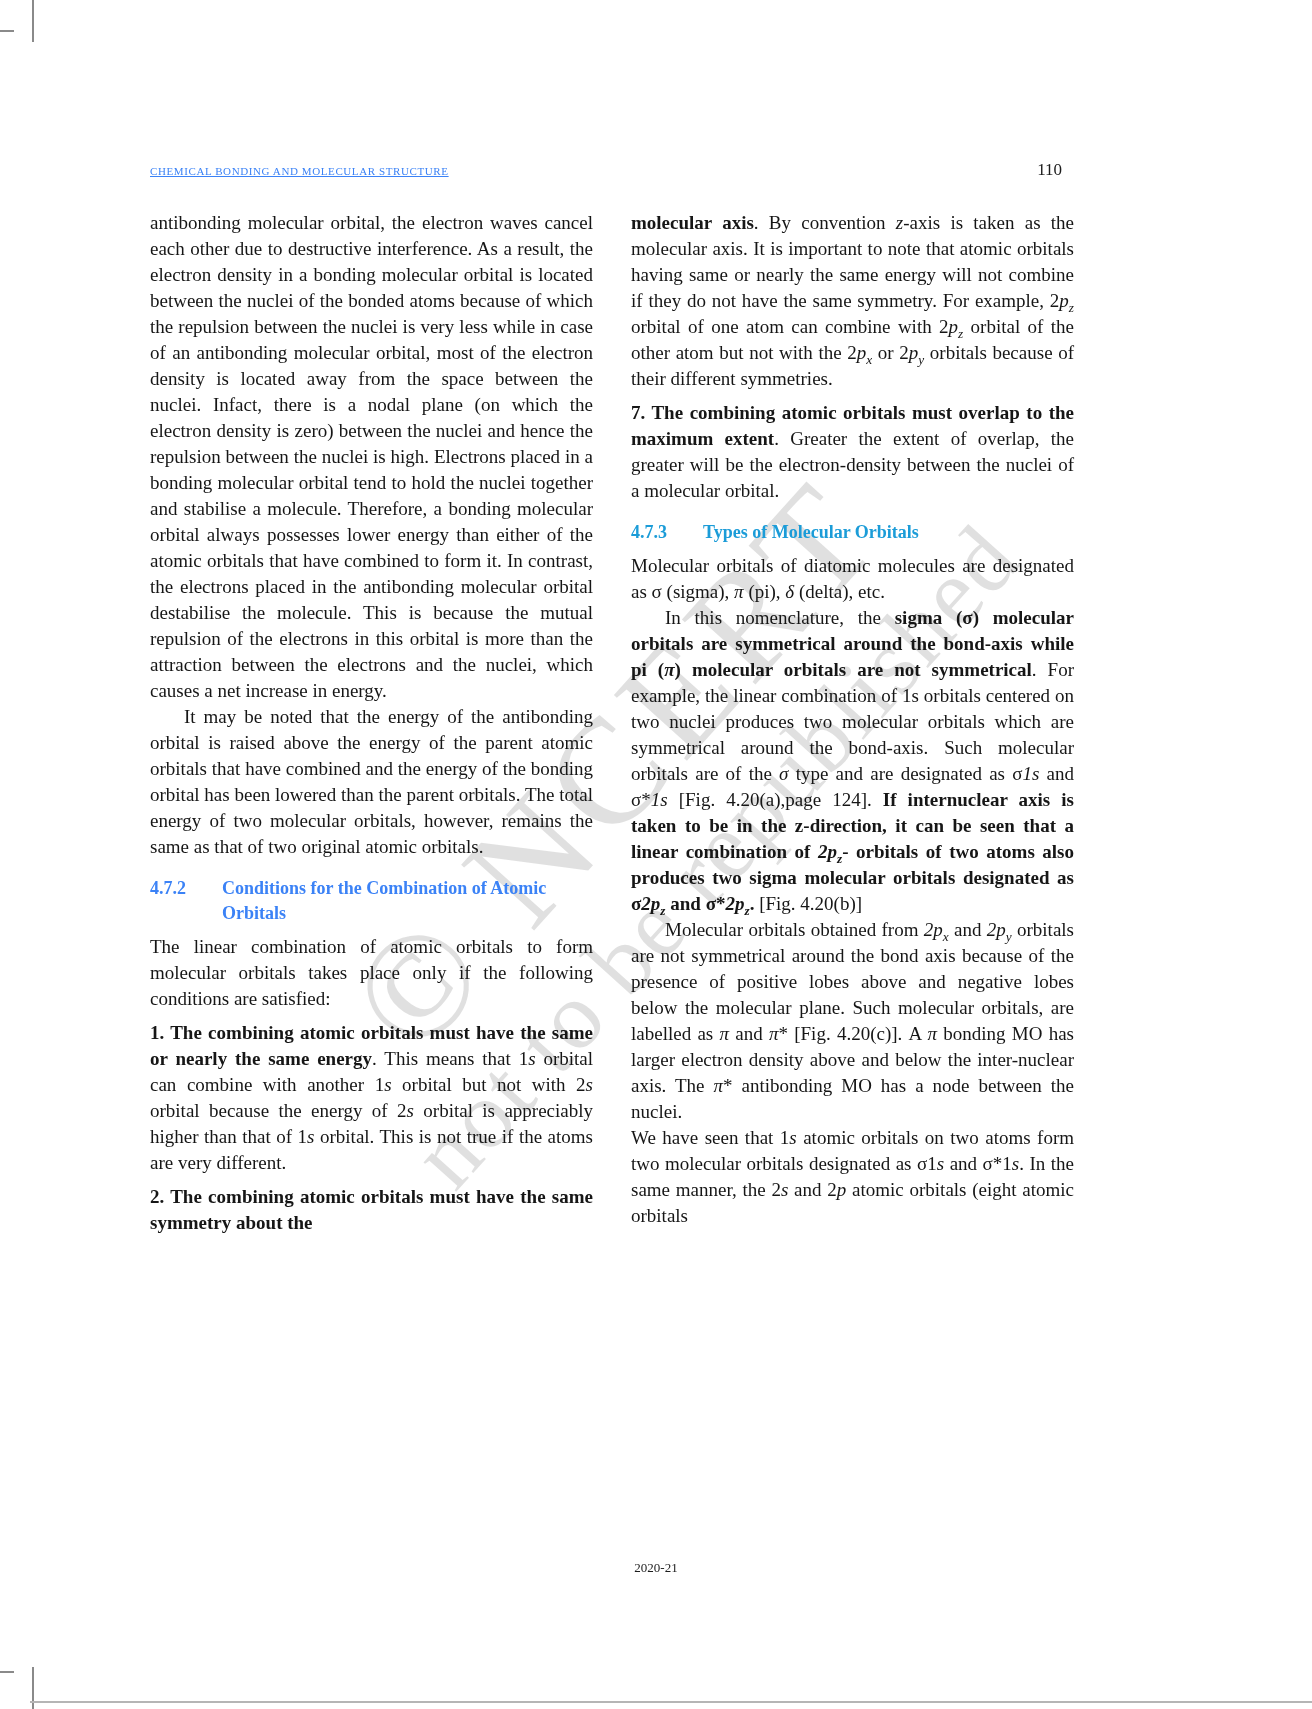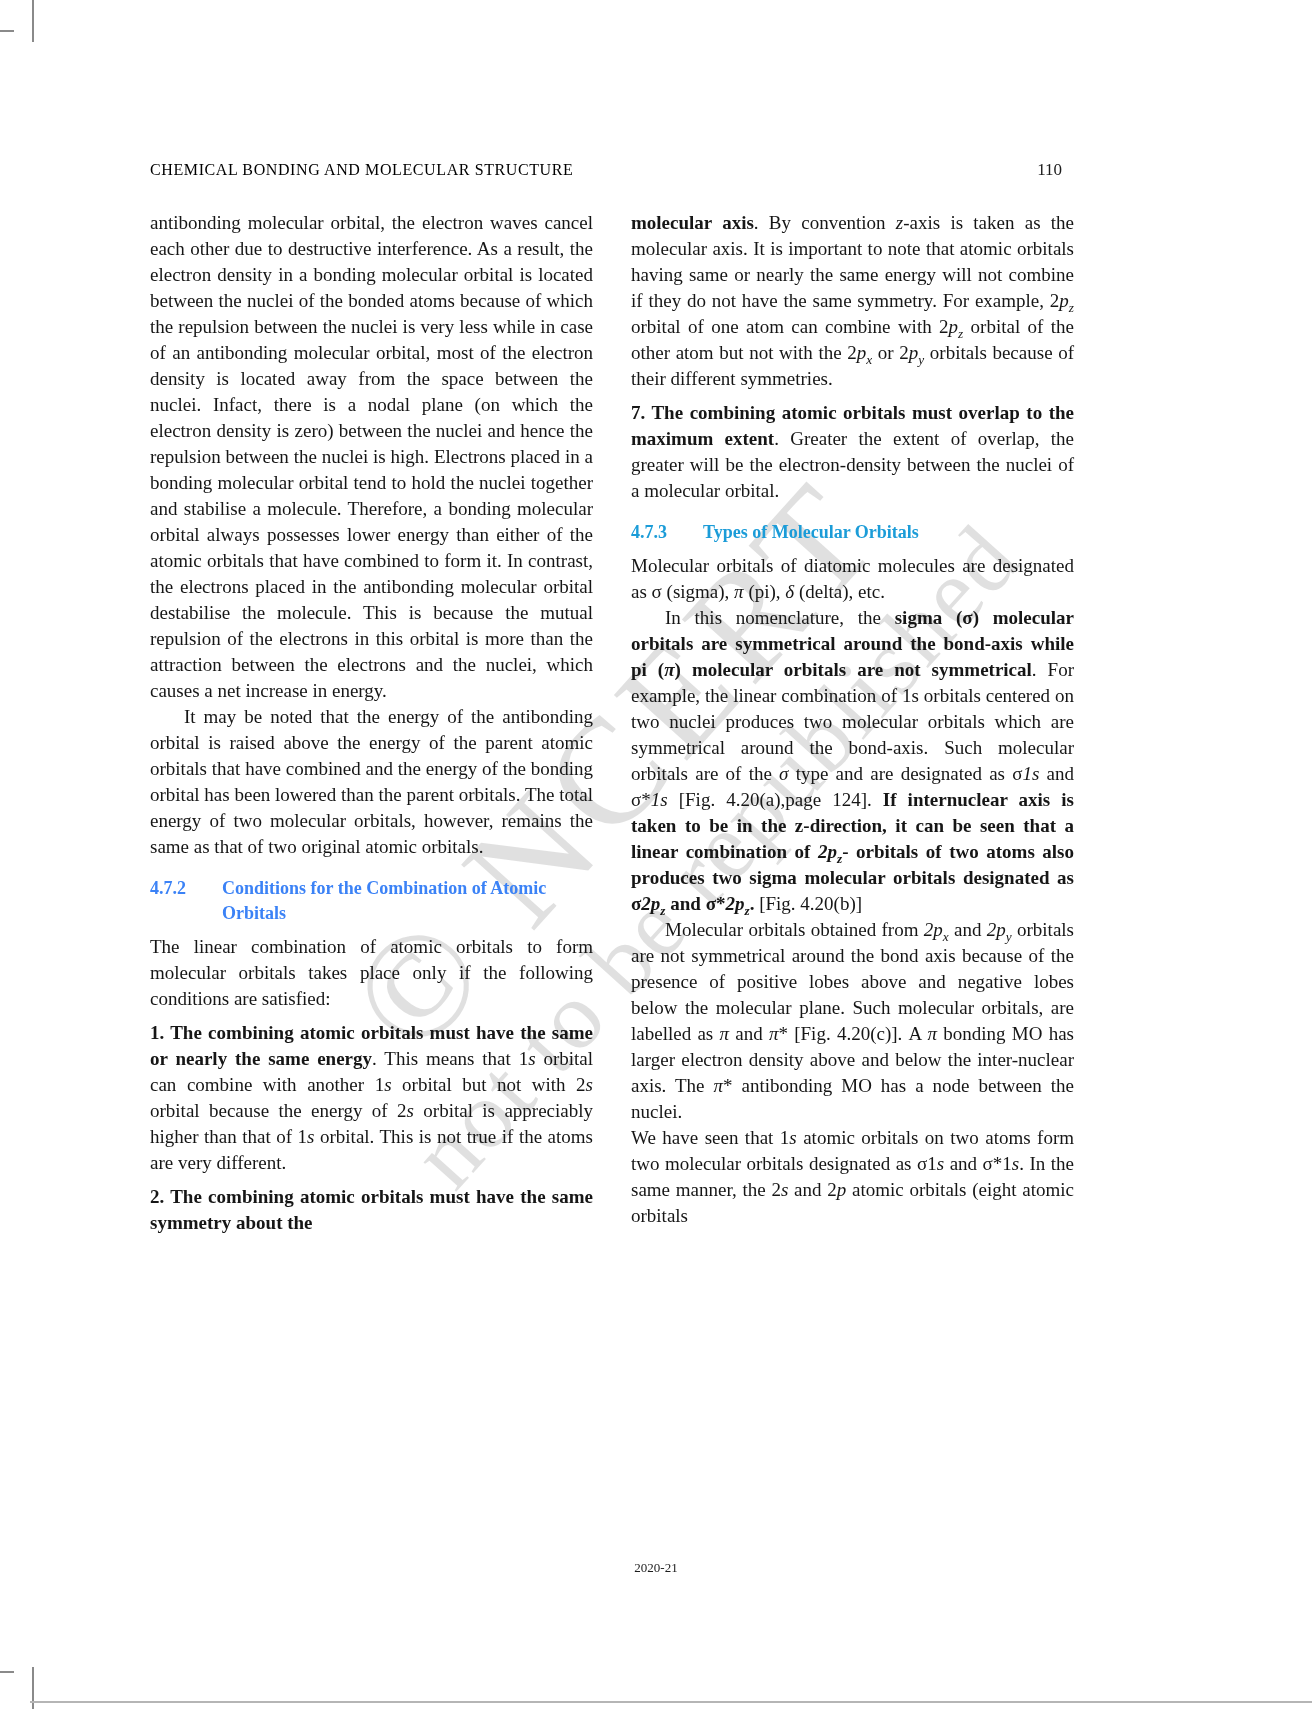--- a/index.html
+++ b/index.html
@@ -18,21 +18,21 @@
   .watermark{position:absolute;left:50%;top:47%;
              transform:translate(-50%,-50%) rotate(-48deg);
              color:rgba(60,60,60,0.16);text-align:center;pointer-events:none;
              font-family:"Liberation Serif",serif;z-index:1;}
   .wm1{font-size:150px;letter-spacing:10px;line-height:1.05;white-space:nowrap;}
   .wm2{font-size:96px;letter-spacing:2px;white-space:nowrap;}
 
   
   .pagehead{position:absolute;left:150px;width:912px;top:160px;display:flex;
             justify-content:space-between;align-items:baseline;z-index:2;}
-  .running{font-size:16px;letter-spacing:0.6px;color:#000000;}
+  .running{font-size:11px;letter-spacing:0.6px;color:#3b82f6;text-decoration:underline;}
   .pagenum{font-size:17px;color:#1c1c1c;}
 
   
   .col{position:absolute;top:210px;width:443px;text-align:justify;
        font-size:19px;line-height:26px;z-index:2;}
   .col-left{left:150px;}
   .col-right{left:631px;}
   .para{margin:0;}
   .indent{text-indent:34px;}
   .cond{margin-top:8px;}

